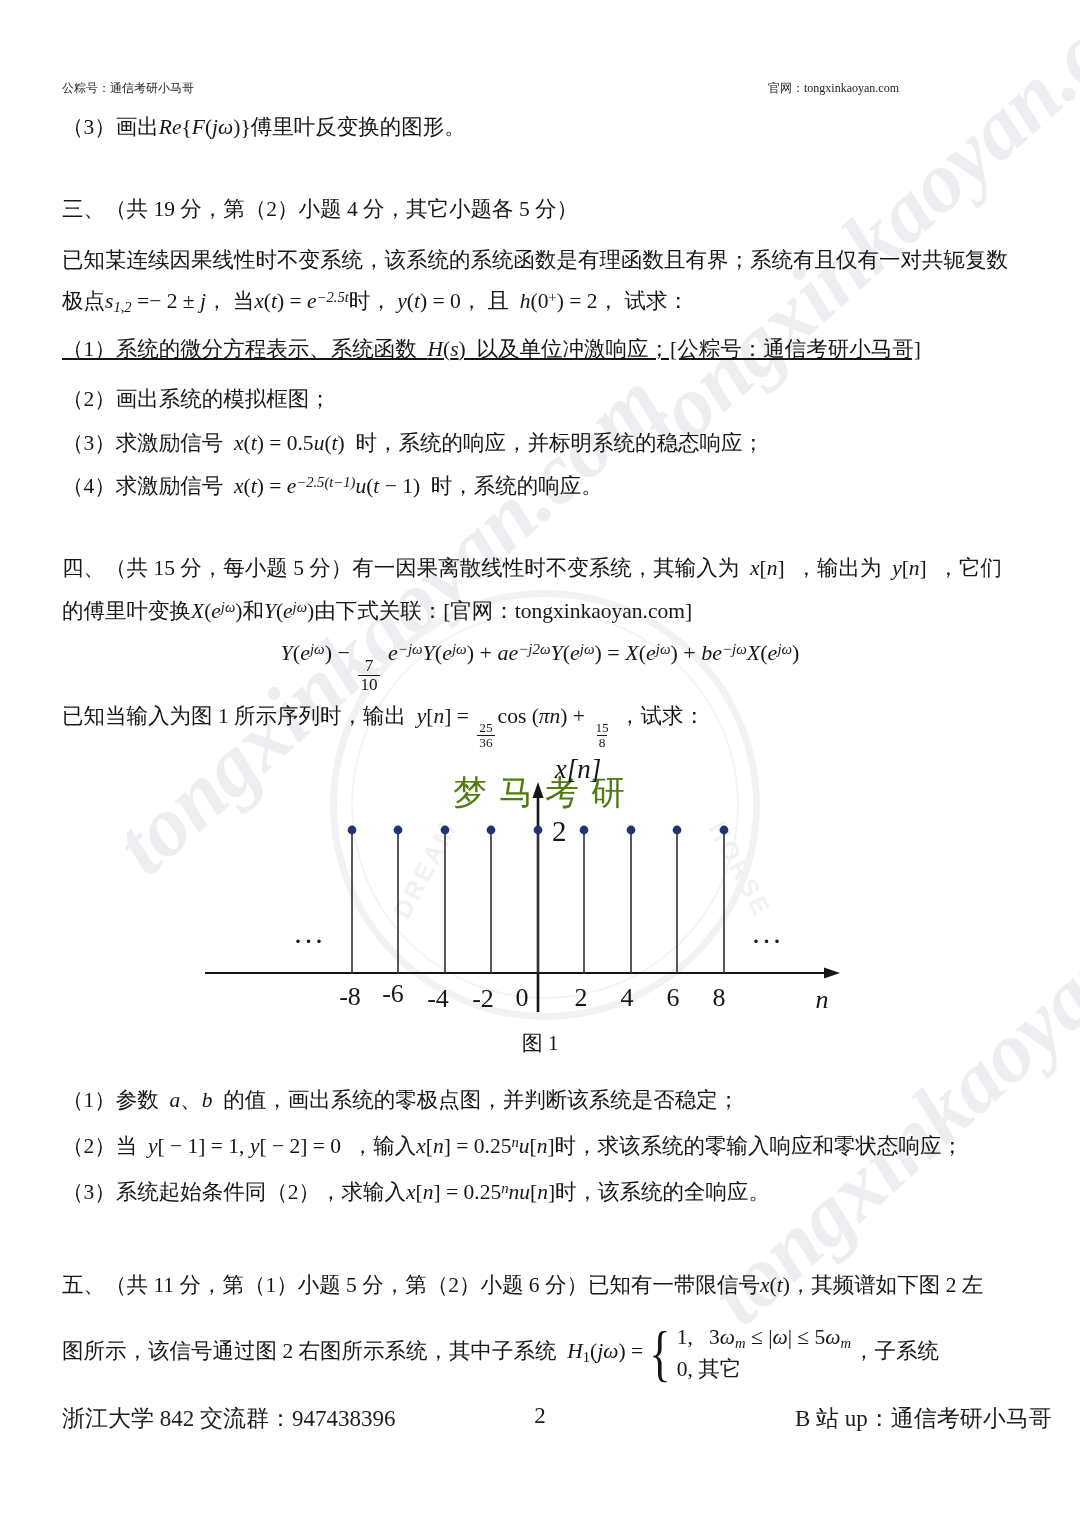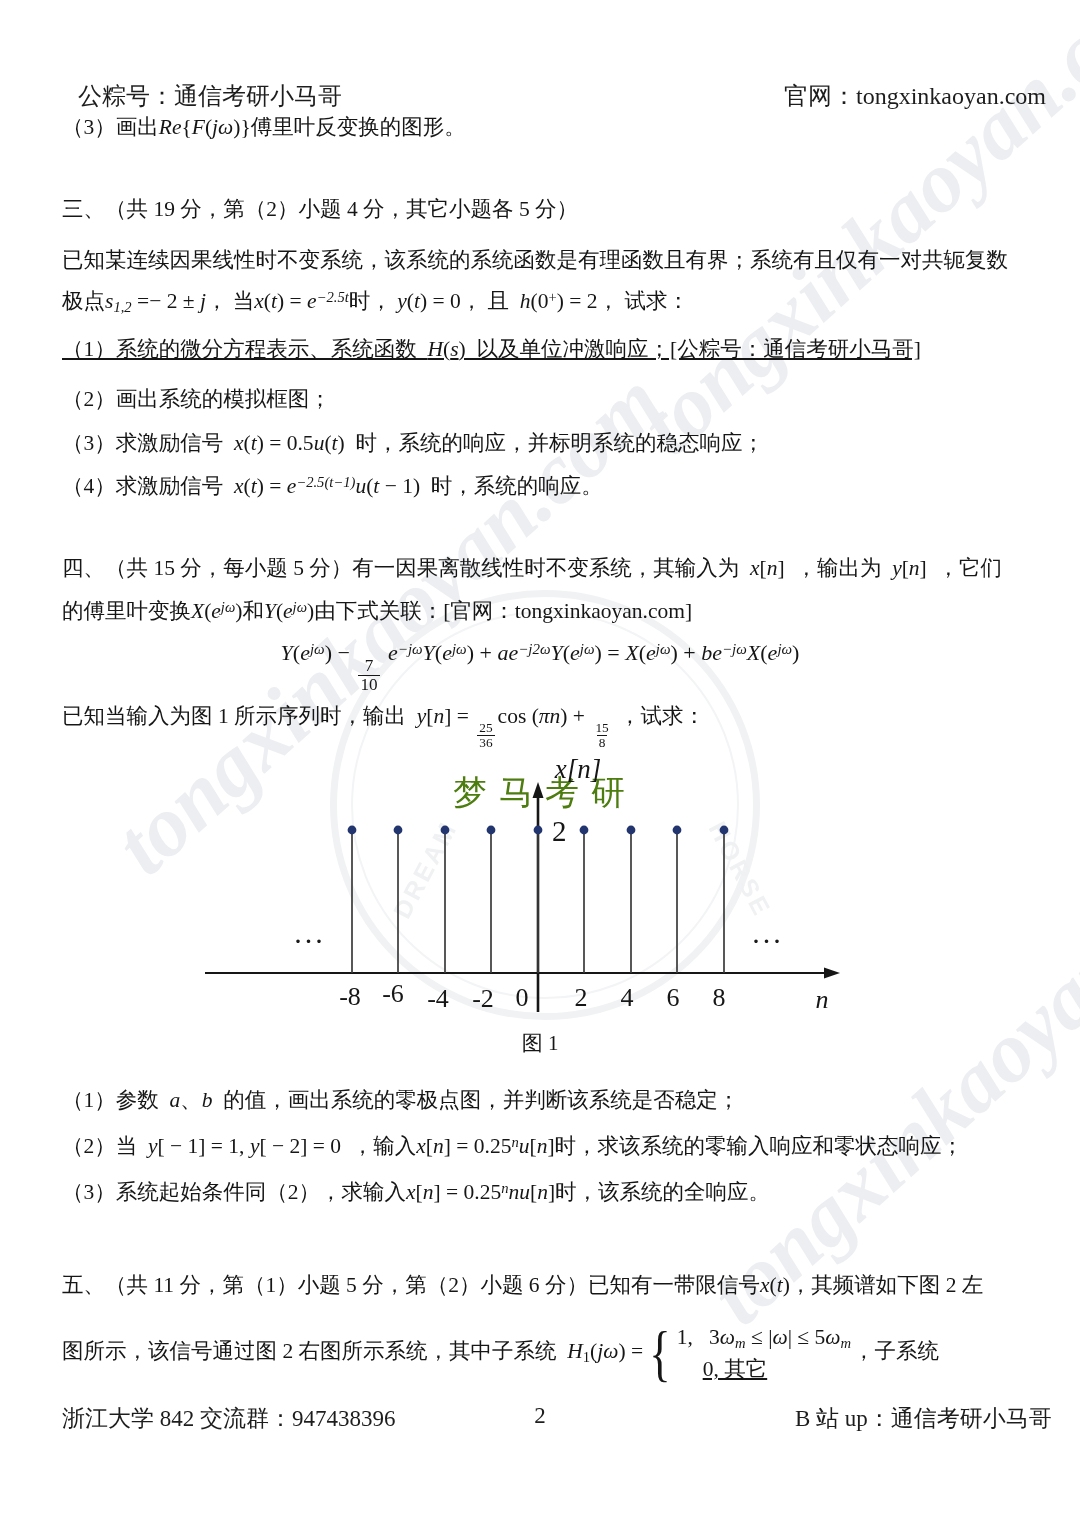--- a/index.html
+++ b/index.html
@@ -53,21 +53,21 @@
     font-family:"Liberation Sans", sans-serif;
     font-weight:700;
     font-size:25px;
     letter-spacing:3px;
     transform-origin:center center;
   }
 
   
   .content{position:absolute;inset:0;z-index:2;}
 
-  .hdr{position:absolute;font-size:24px;font-family:"Liberation Serif", serif;color:#1d1d1d;white-space:nowrap;margin-left:16px;}
+  .hdr{position:absolute;font-size:12px;font-family:"Liberation Serif", serif;color:#1d1d1d;white-space:nowrap;}
   .hdr-left{left:62px;top:80px;}
   .hdr-right{left:768px;top:80px;}
 
   .line{
     position:absolute;
     left:62px;
     font-size:21.5px;
     line-height:1.25;
     color:#161616;
     white-space:nowrap;
@@ -116,21 +116,21 @@
   .pw-brace{
     font-size:62px;
     line-height:0.72;
     font-family:"Liberation Serif", serif;
     transform:scaleX(.72);
     margin-right:2px;
     color:#161616;
   }
   .pw-rows{display:inline-flex;flex-direction:column;font-size:21.5px;line-height:1.45;}
   .pw-r1{white-space:nowrap;}
-  .pw-r2{white-space:nowrap;text-align:center;padding-right:58px;text-decoration:underline;}
+  .pw-r2{white-space:nowrap;text-align:left;padding-right:58px;}
 
   
   .ftr{position:absolute;font-size:23px;font-family:"Liberation Serif", serif;color:#1d1d1d;white-space:nowrap;}
   .ftr-left{left:62px;top:1403px;}
   .ftr-mid{left:0;top:1403px;width:1080px;text-align:center;}
   .ftr-right{left:795px;top:1403px;}
 </style>
 </head>
 <body>
 

